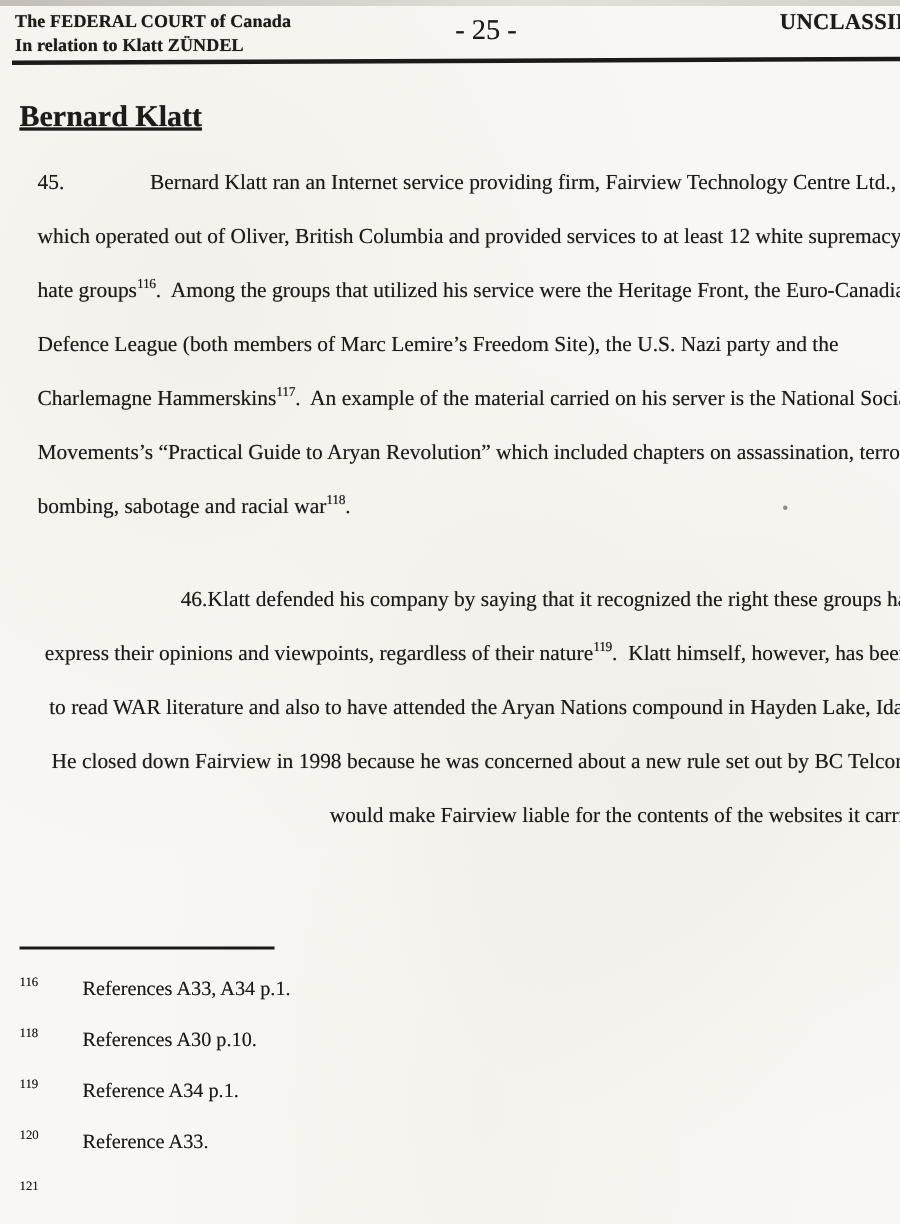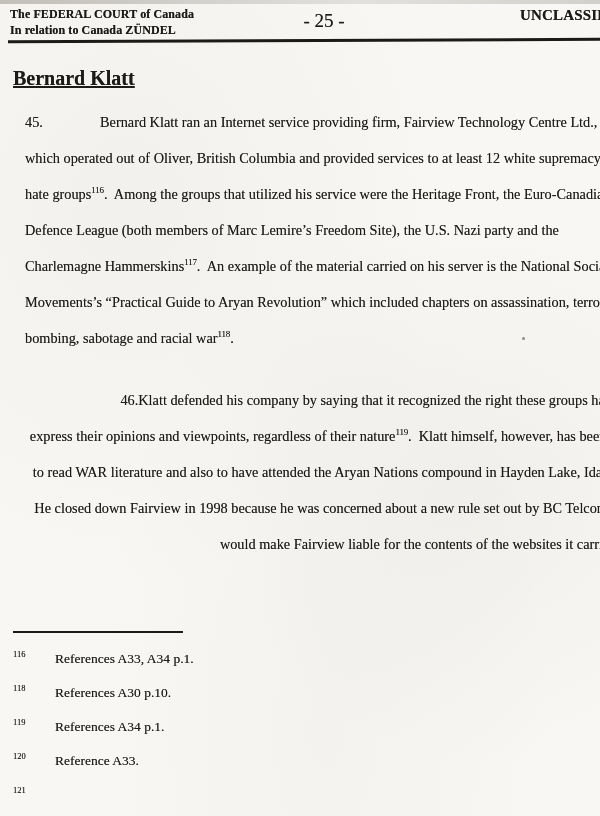--- a/index.html
+++ b/index.html
@@ -82,40 +82,40 @@
   .s2 { left: 574px; top: 299px; width: 2px; height: 2px; }
 </style>
 </head>
 <body>
 
 <div class="page">
   <div class="scan-top-smear"></div>
 
   <div class="header-left">
     <div>The FEDERAL COURT of Canada</div>
-    <div>In relation to Canada ZÜNDEL</div>
+    <div>In relation to Klatt ZÜNDEL</div>
   </div>
   <div class="header-page-num">- 25 -</div>
   <div class="header-classification">UNCLASSIFIED</div>
   <div class="header-rule"></div>
 
   <main class="body">
     <h2 class="section-heading">Bernard Klatt</h2>
     <div id="paragraphs">
         <div class="para"><span class="para-num">45.</span><span>Bernard Klatt ran an Internet service providing firm, Fairview Technology Centre Ltd., which operated out of Oliver, British Columbia and provided services to at least 12 white supremacy and hate groups<sup>116</sup>.  Among the groups that utilized his service were the Heritage Front, the Euro-Canadian Defence League (both members of Marc Lemire’s Freedom Site), the U.S. Nazi party and the Charlemagne Hammerskins<sup>117</sup>.  An example of the material carried on his server is the National Socialist Movements’s “Practical Guide to Aryan Revolution” which included chapters on assassination, terror bombing, sabotage and racial war<sup>118</sup>.</span></div>
         <div class="para"><span class="para-num">46.</span><span>Klatt defended his company by saying that it recognized the right these groups have to express their opinions and viewpoints, regardless of their nature<sup>119</sup>.  Klatt himself, however, has been said to read WAR literature and also to have attended the Aryan Nations compound in Hayden Lake, Idaho<sup>120</sup>.  He closed down Fairview in 1998 because he was concerned about a new rule set out by BC Telcom that would make Fairview liable for the contents of the websites it carried<sup>121</sup>.</span></div>
       </div>
   </main>
 
   <footer class="footnotes">
     <div class="footnote-rule"></div>
     <div id="footnote-list">
         <div class="fn-row"><span class="fn-marker">116</span><span class="fn-text">References A33, A34 p.1.</span></div>
         <div class="fn-row"><span class="fn-marker">118</span><span class="fn-text">References A30 p.10.</span></div>
-        <div class="fn-row"><span class="fn-marker">119</span><span class="fn-text">References A34 p.1.</span></div>
+        <div class="fn-row"><span class="fn-marker">119</span><span class="fn-text">Reference A34 p.1.</span></div>
         <div class="fn-row"><span class="fn-marker">120</span><span class="fn-text">Reference A33.</span></div>
         <div class="fn-row"><span class="fn-marker">121</span></div>
       </div>
   </footer>
 
   <div class="speck s1"></div>
   <div class="speck s2"></div>
 </div>
 
 </body></html>

